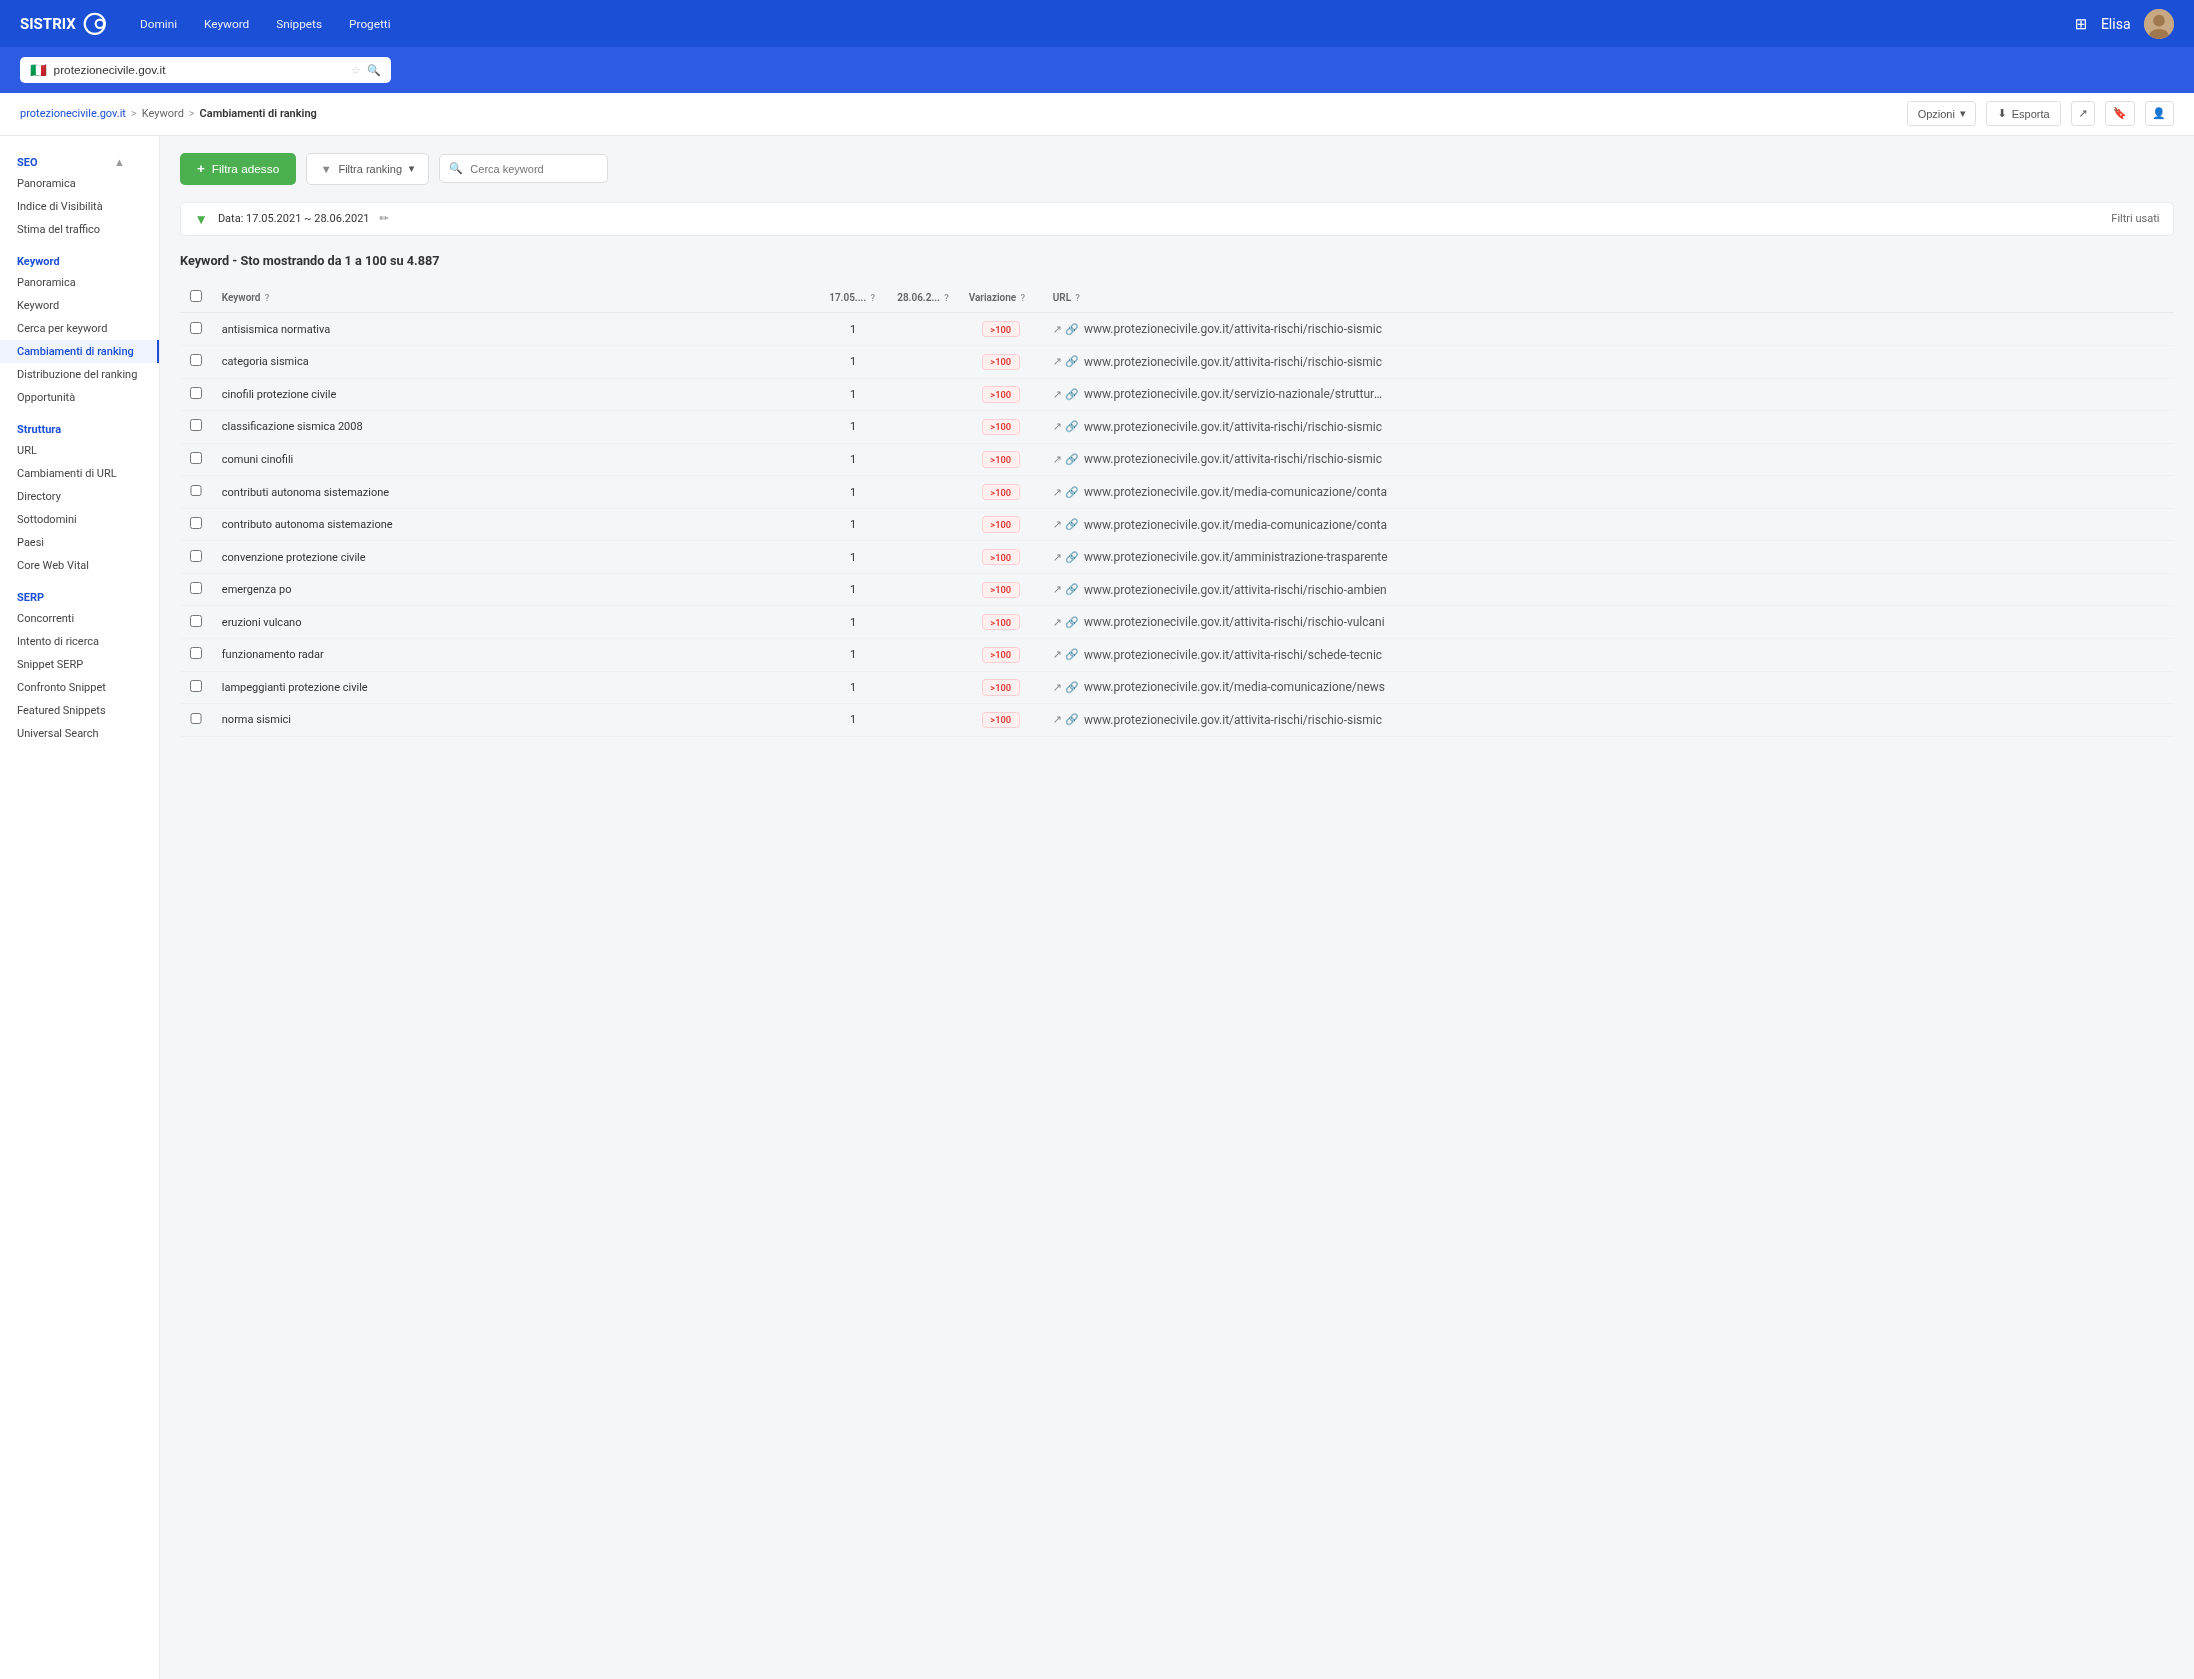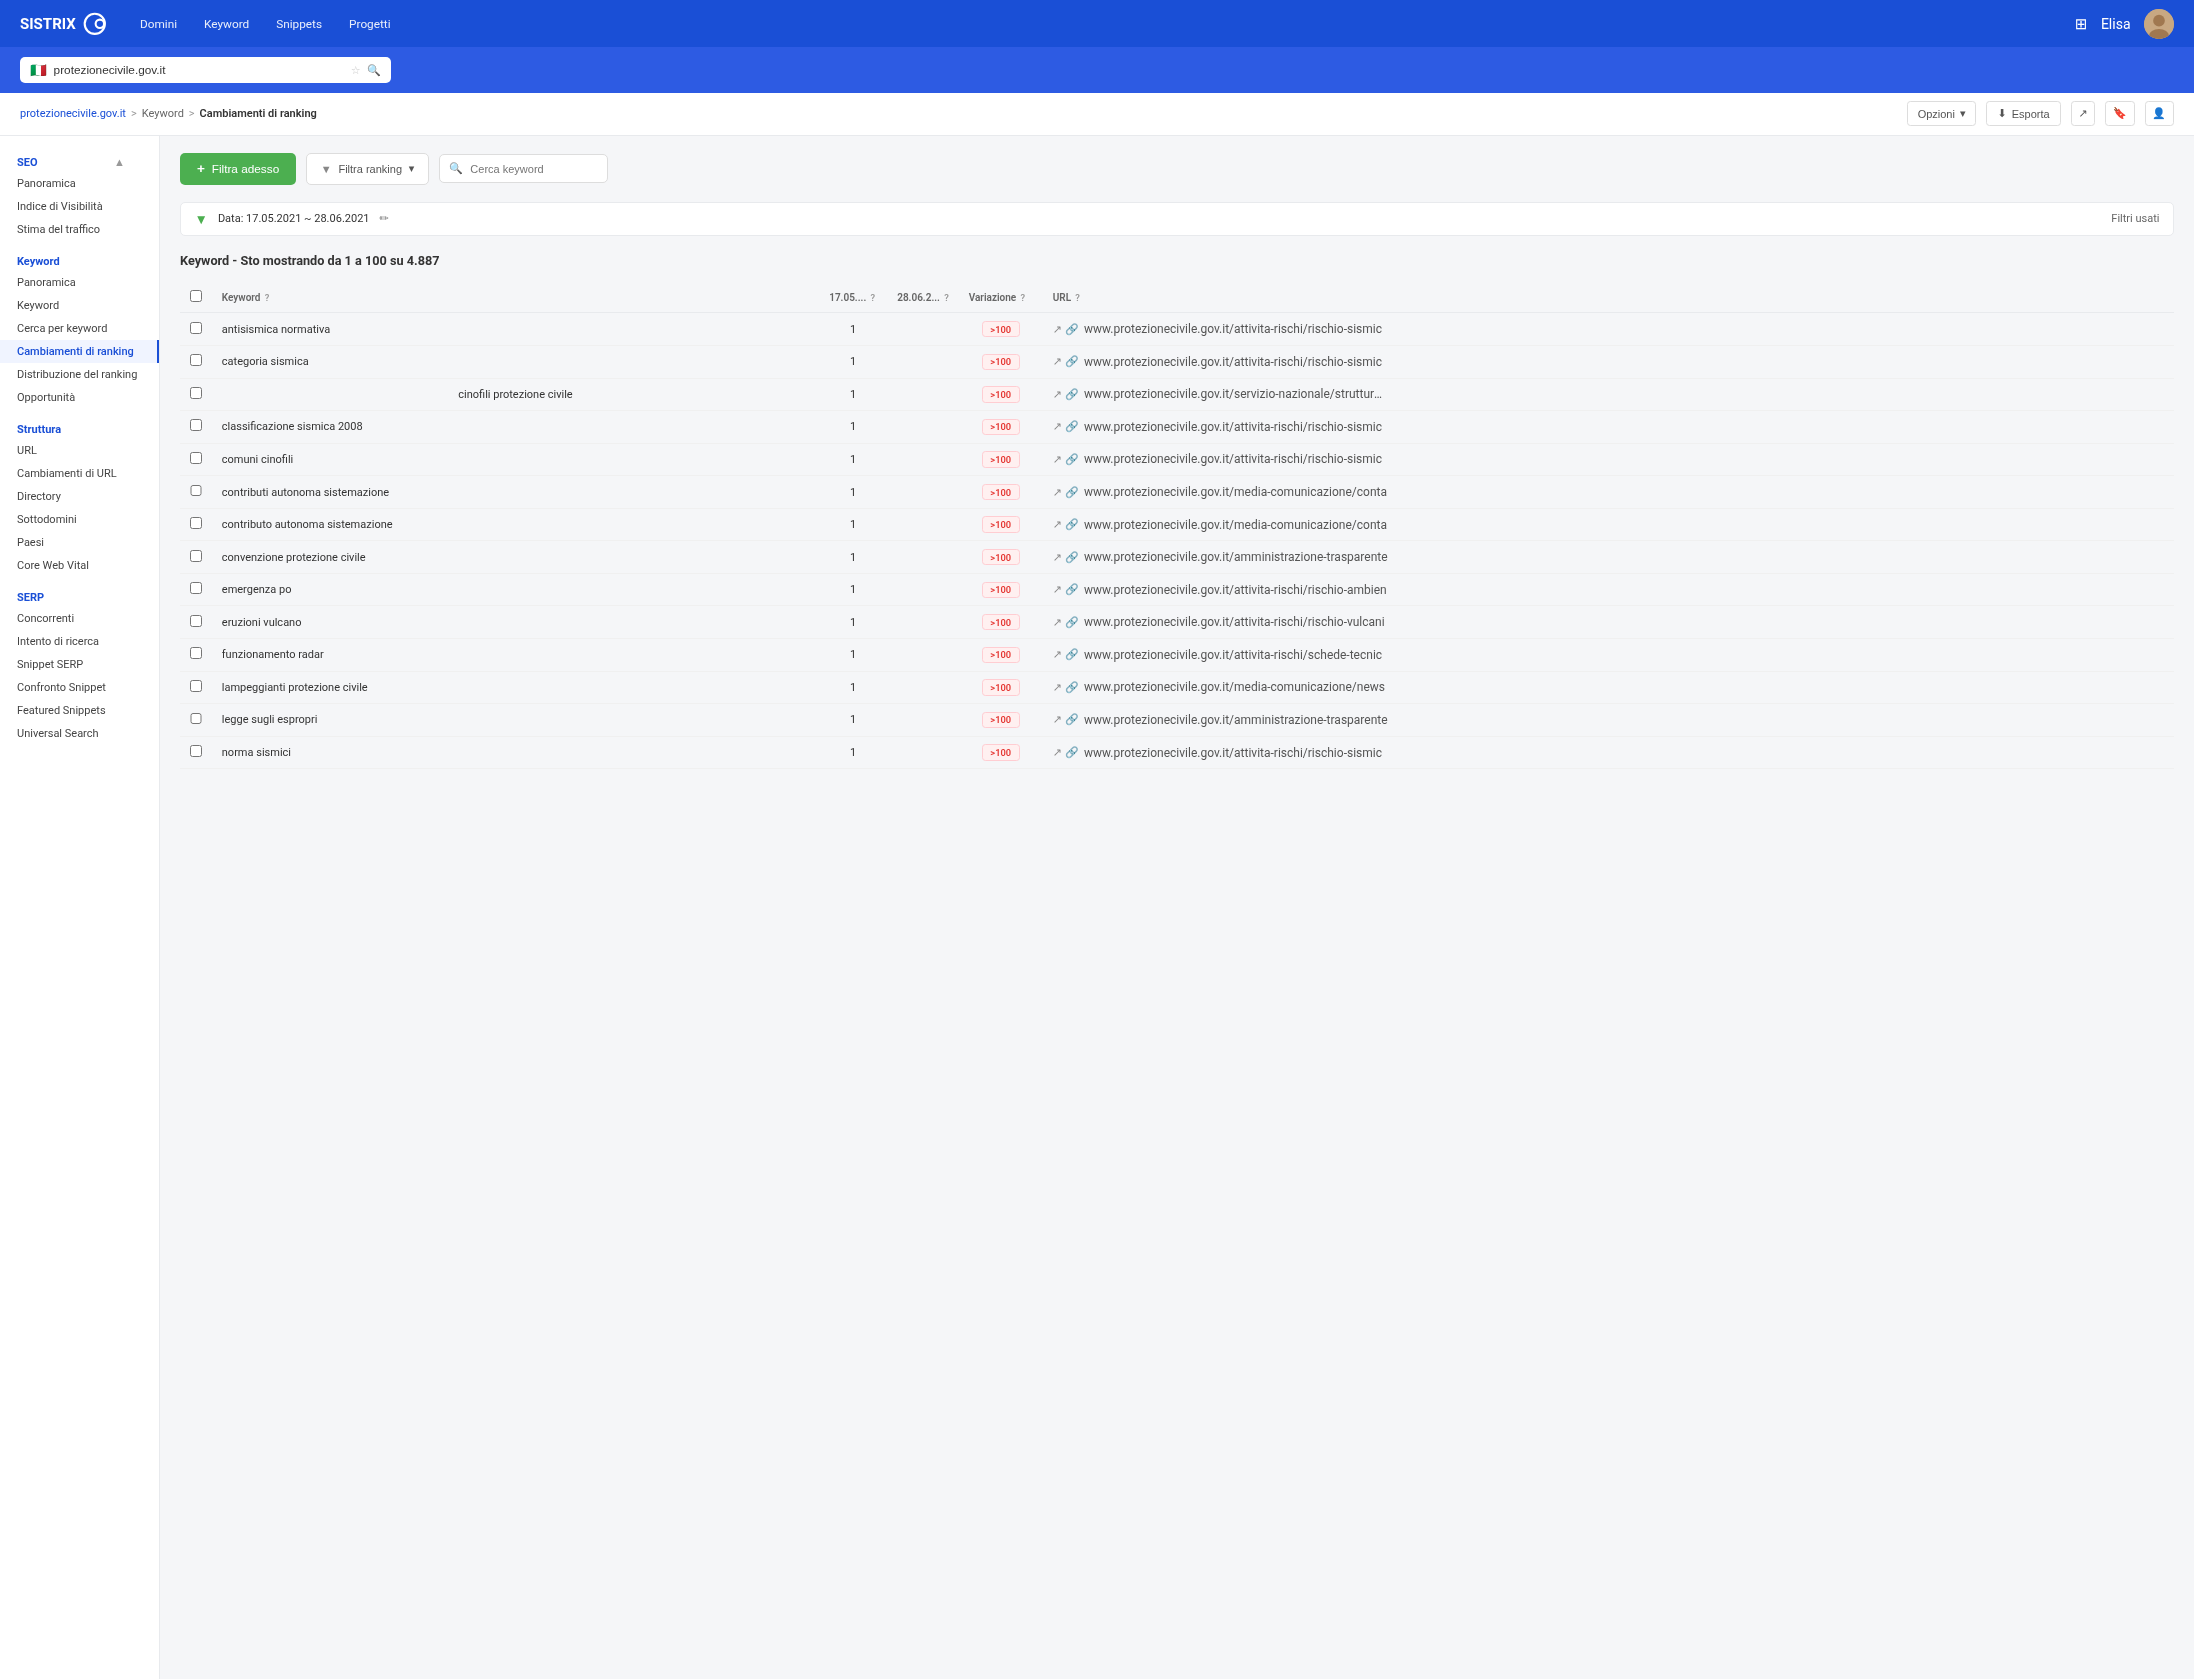--- a/index.html
+++ b/index.html
@@ -332,21 +332,21 @@
             <span class="url-icon">🔗</span>
           </div>
           <span class="url-text">www.protezionecivile.gov.it/attivita-rischi/rischio-sismic</span>
         </div>
       </td>
     </tr>
           <tr>
       <td>
         <input type="checkbox" class="checkbox" style="">
       </td>
-      <td style="color:#333;text-align:center;">cinofili protezione civile</td>
+      <td style="color:#333;">cinofili protezione civile</td>
       <td class="td-center" style="color:#333;">1</td>
       <td class="td-center" style="color:#333;"></td>
       <td class="td-center">
         <span class="variation-badge">&gt;100</span>
       </td>
       <td>
         <div class="url-cell">
           <div class="url-icons">
             <span class="url-link-icon">↗</span>
             <span class="url-icon">🔗</span>
@@ -525,40 +525,20 @@
       <td class="td-center">
         <span class="variation-badge">&gt;100</span>
       </td>
       <td>
         <div class="url-cell">
           <div class="url-icons">
             <span class="url-link-icon">↗</span>
             <span class="url-icon">🔗</span>
           </div>
           <span class="url-text">www.protezionecivile.gov.it/media-comunicazione/news</span>
-        </div>
-      </td>
-    </tr>
-          <tr>
-      <td>
-        <input type="checkbox" class="checkbox" style="">
-      </td>
-      <td style="color:#333;">legge sugli espropri</td>
-      <td class="td-center" style="color:#333;">1</td>
-      <td class="td-center" style="color:#333;"></td>
-      <td class="td-center">
-        <span class="variation-badge">&gt;100</span>
-      </td>
-      <td>
-        <div class="url-cell">
-          <div class="url-icons">
-            <span class="url-link-icon">↗</span>
-            <span class="url-icon">🔗</span>
-          </div>
-          <span class="url-text">www.protezionecivile.gov.it/amministrazione-trasparente</span>
         </div>
       </td>
     </tr>
           <tr>
       <td>
         <input type="checkbox" class="checkbox" style="">
       </td>
       <td style="color:#333;">norma sismici</td>
       <td class="td-center" style="color:#333;">1</td>
       <td class="td-center" style="color:#333;"></td>

